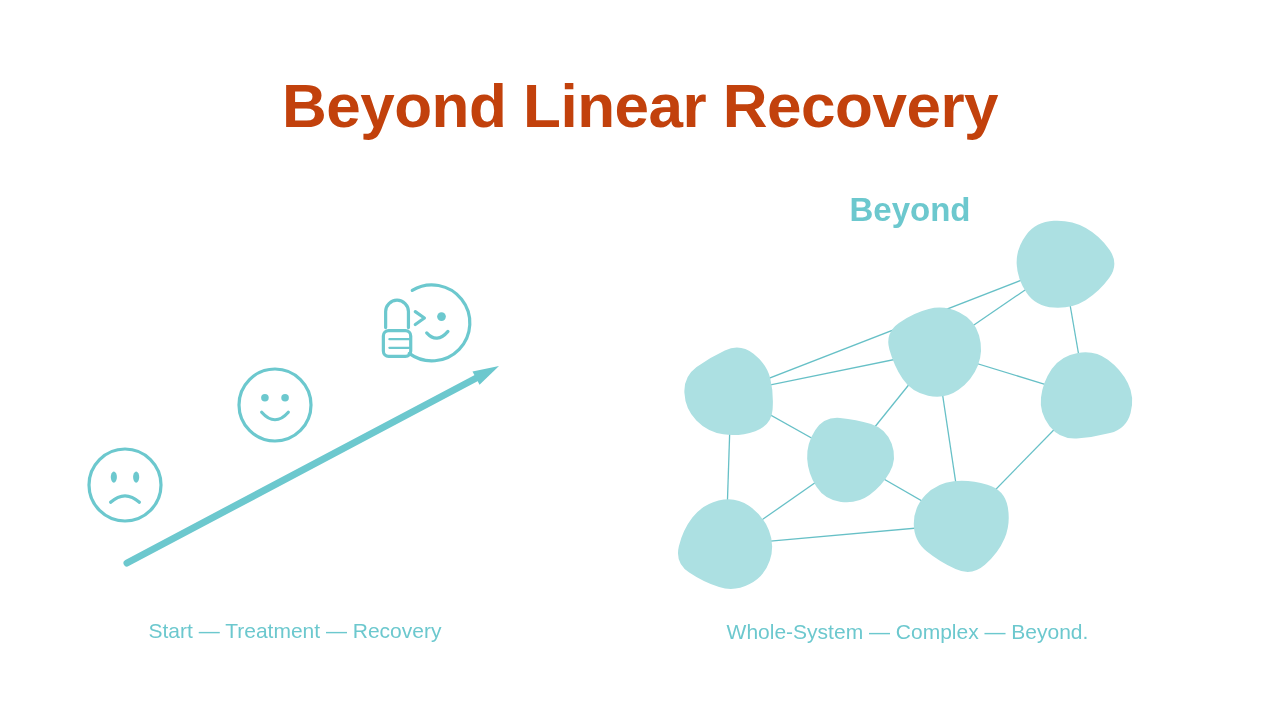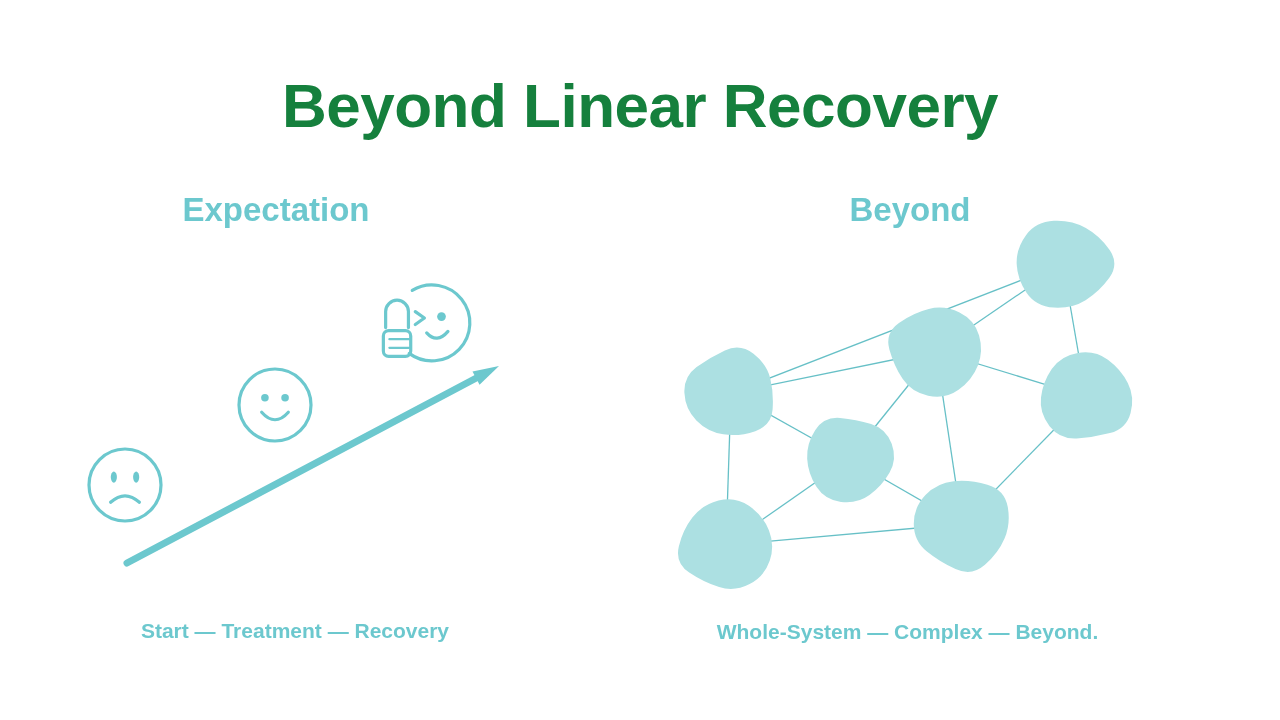--- a/index.html
+++ b/index.html
@@ -21,21 +21,21 @@
     background: #ffffff;
   }
   .title {
     position: absolute;
     left: 0;
     top: 72px;
     width: 1280px;
     text-align: center;
     font-size: 62px;
     font-weight: bold;
-    color: #15803d;
+    color: #c2410c;
     letter-spacing: -0.5px;
     line-height: 1.1;
   }
   .panel-heading {
     position: absolute;
     font-size: 33px;
     font-weight: bold;
     color: #6CC8CE;
     text-align: center;
     line-height: 1.1;
@@ -46,21 +46,21 @@
     width: 352px;
   }
   #heading-reality {
     left: 720px;
     top: 192px;
     width: 380px;
   }
   .caption {
     position: absolute;
     font-size: 21px;
-    font-weight: bold;
+    font-weight: normal;
     color: #6CC8CE;
     text-align: center;
     line-height: 1.2;
   }
   #caption-left {
     left: 60px;
     top: 618px;
     width: 470px;
   }
   #caption-right {
@@ -77,21 +77,20 @@
     pointer-events: none;
   }
 </style>
 </head>
 <body>
 
 <div id="slide">
 
   <div class="title">Beyond Linear Recovery</div>
 
-  <div class="panel-heading" id="heading-expectation">Expectation</div>
 
   <div class="panel-heading" id="heading-reality">Beyond</div>
 
   <svg class="svg-layer" id="graphics" viewBox="0 0 1280 720" xmlns="http://www.w3.org/2000/svg">
       <g>
         <line x1="731" y1="393" x2="1063" y2="264" stroke="#5FBDC4" stroke-width="1.3" opacity="0.95"></line>
         <line x1="731" y1="393" x2="936" y2="351" stroke="#5FBDC4" stroke-width="1.3" opacity="0.95"></line>
         <line x1="936" y1="351" x2="1063" y2="264" stroke="#5FBDC4" stroke-width="1.3" opacity="0.95"></line>
         <line x1="1063" y1="264" x2="1086" y2="397" stroke="#5FBDC4" stroke-width="1.3" opacity="0.95"></line>
         <line x1="936" y1="351" x2="1086" y2="397" stroke="#5FBDC4" stroke-width="1.3" opacity="0.95"></line>

